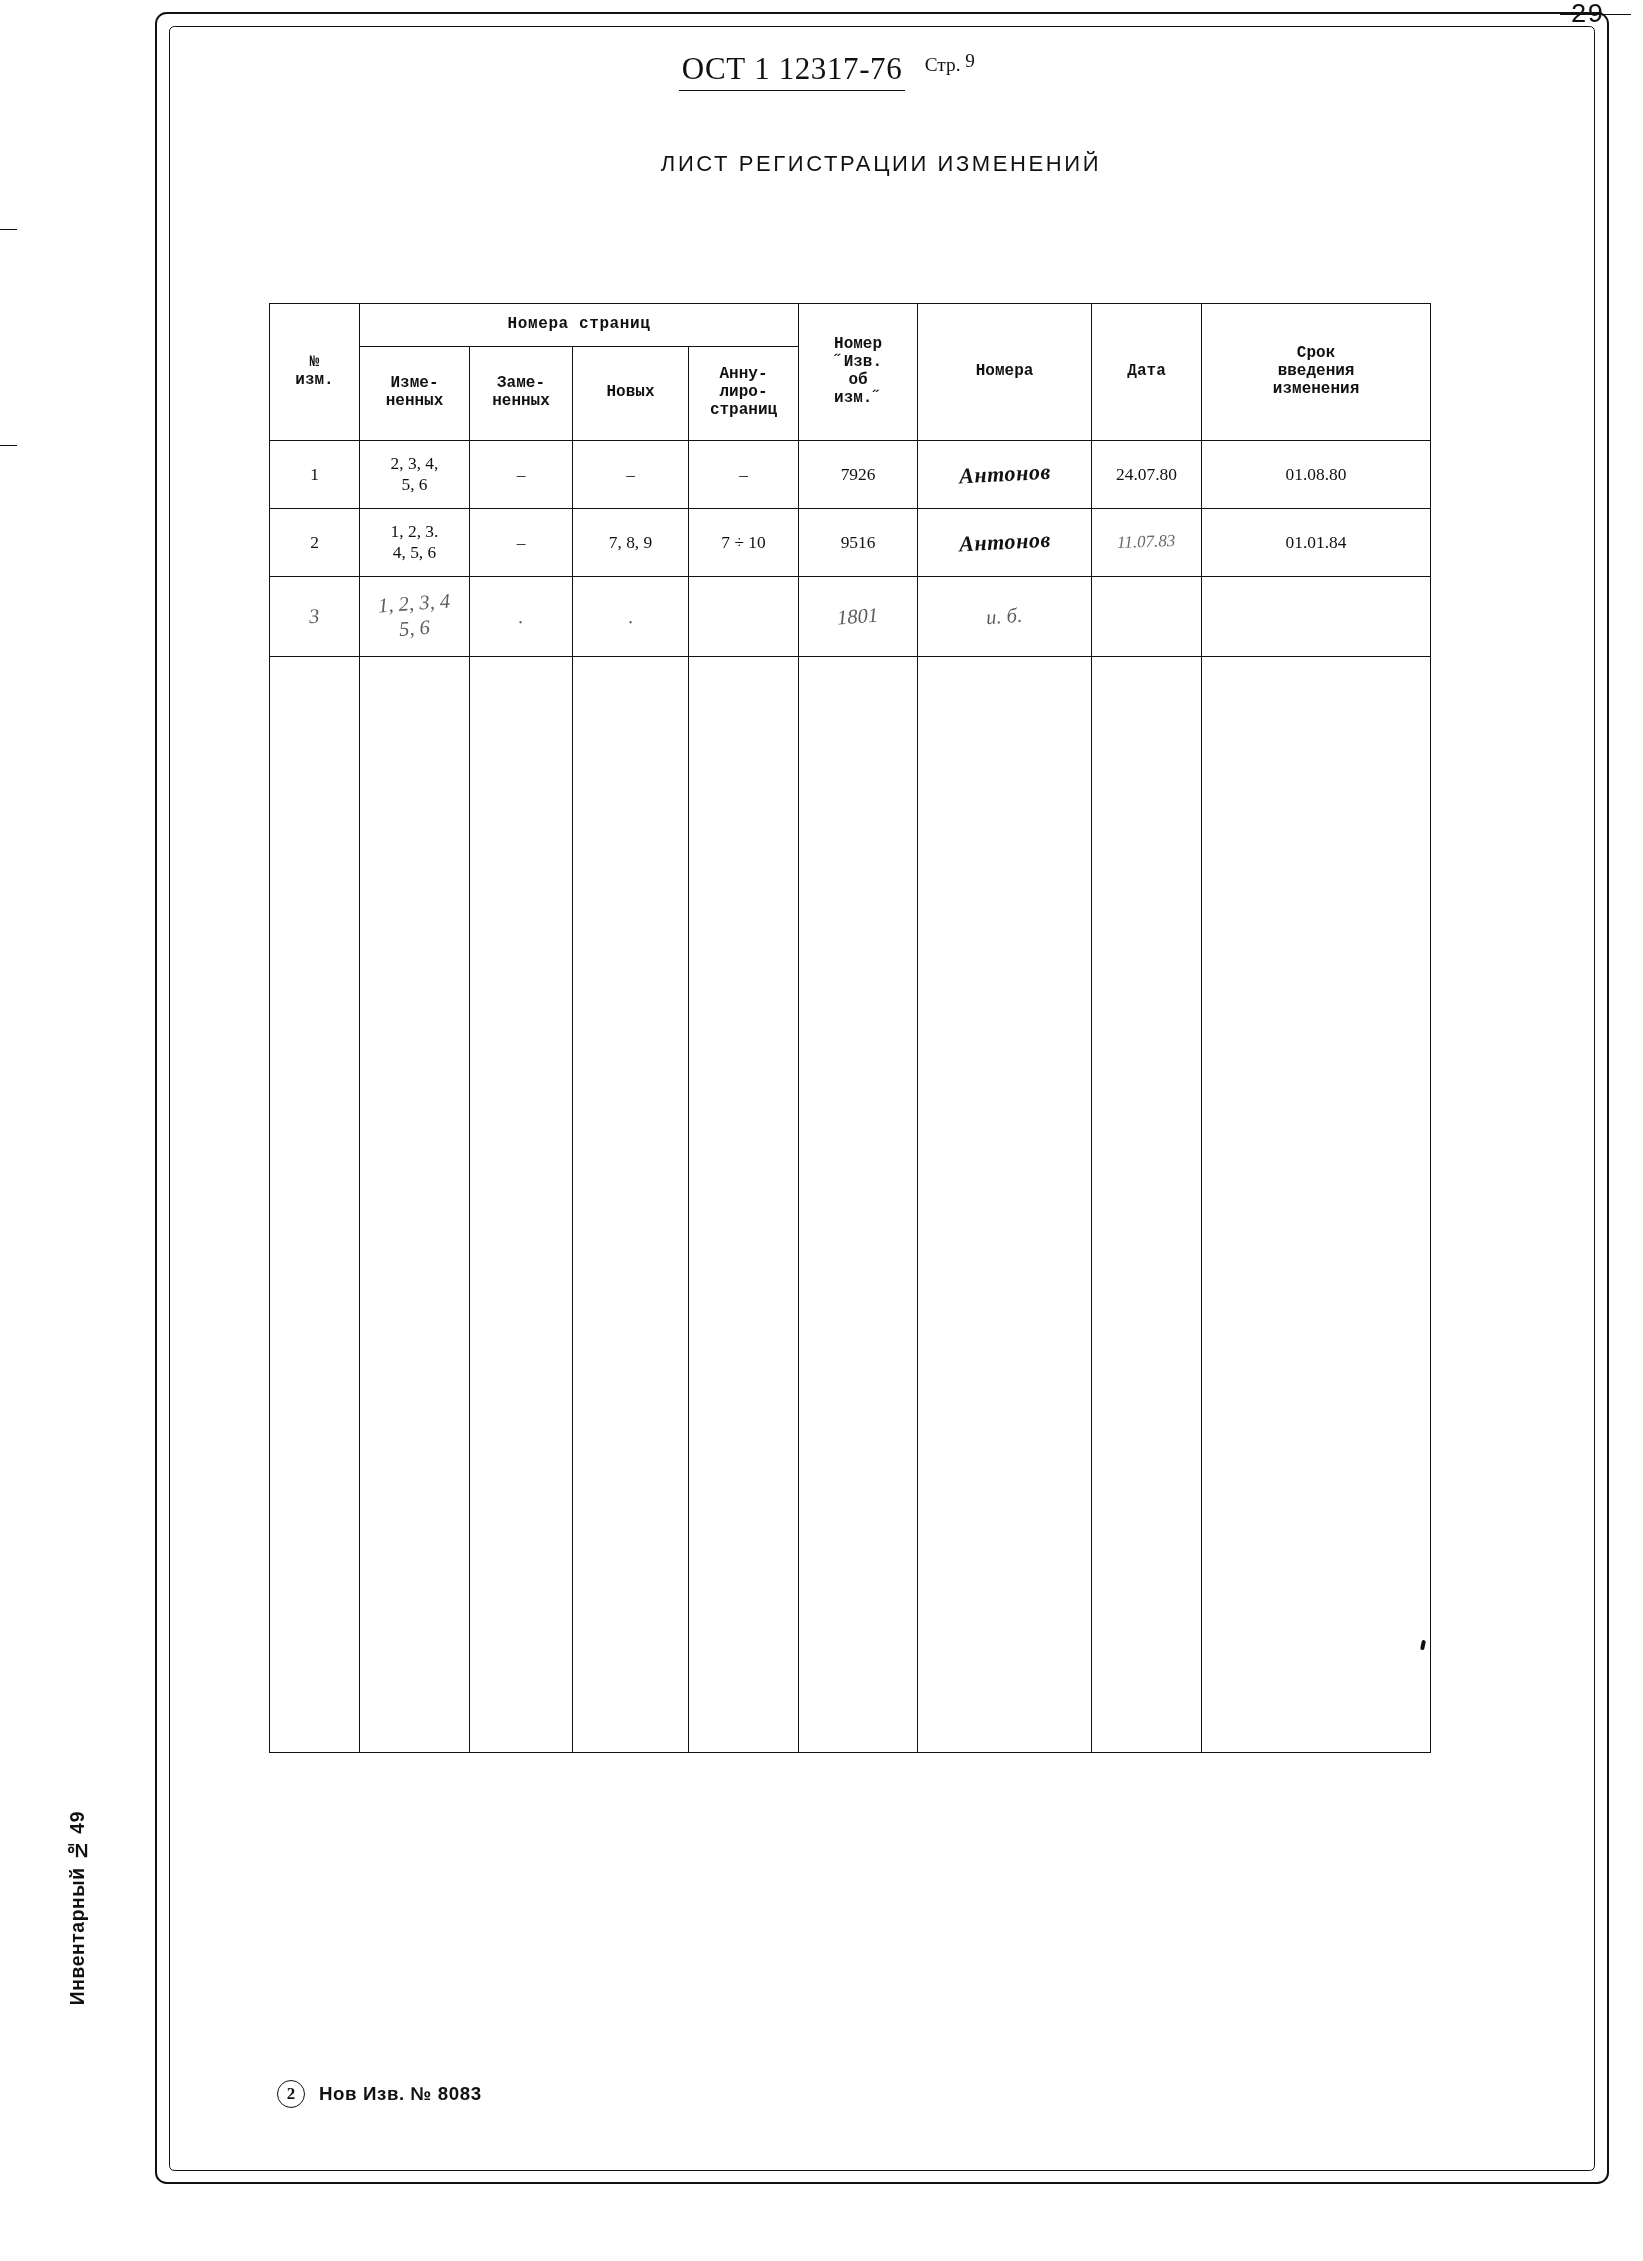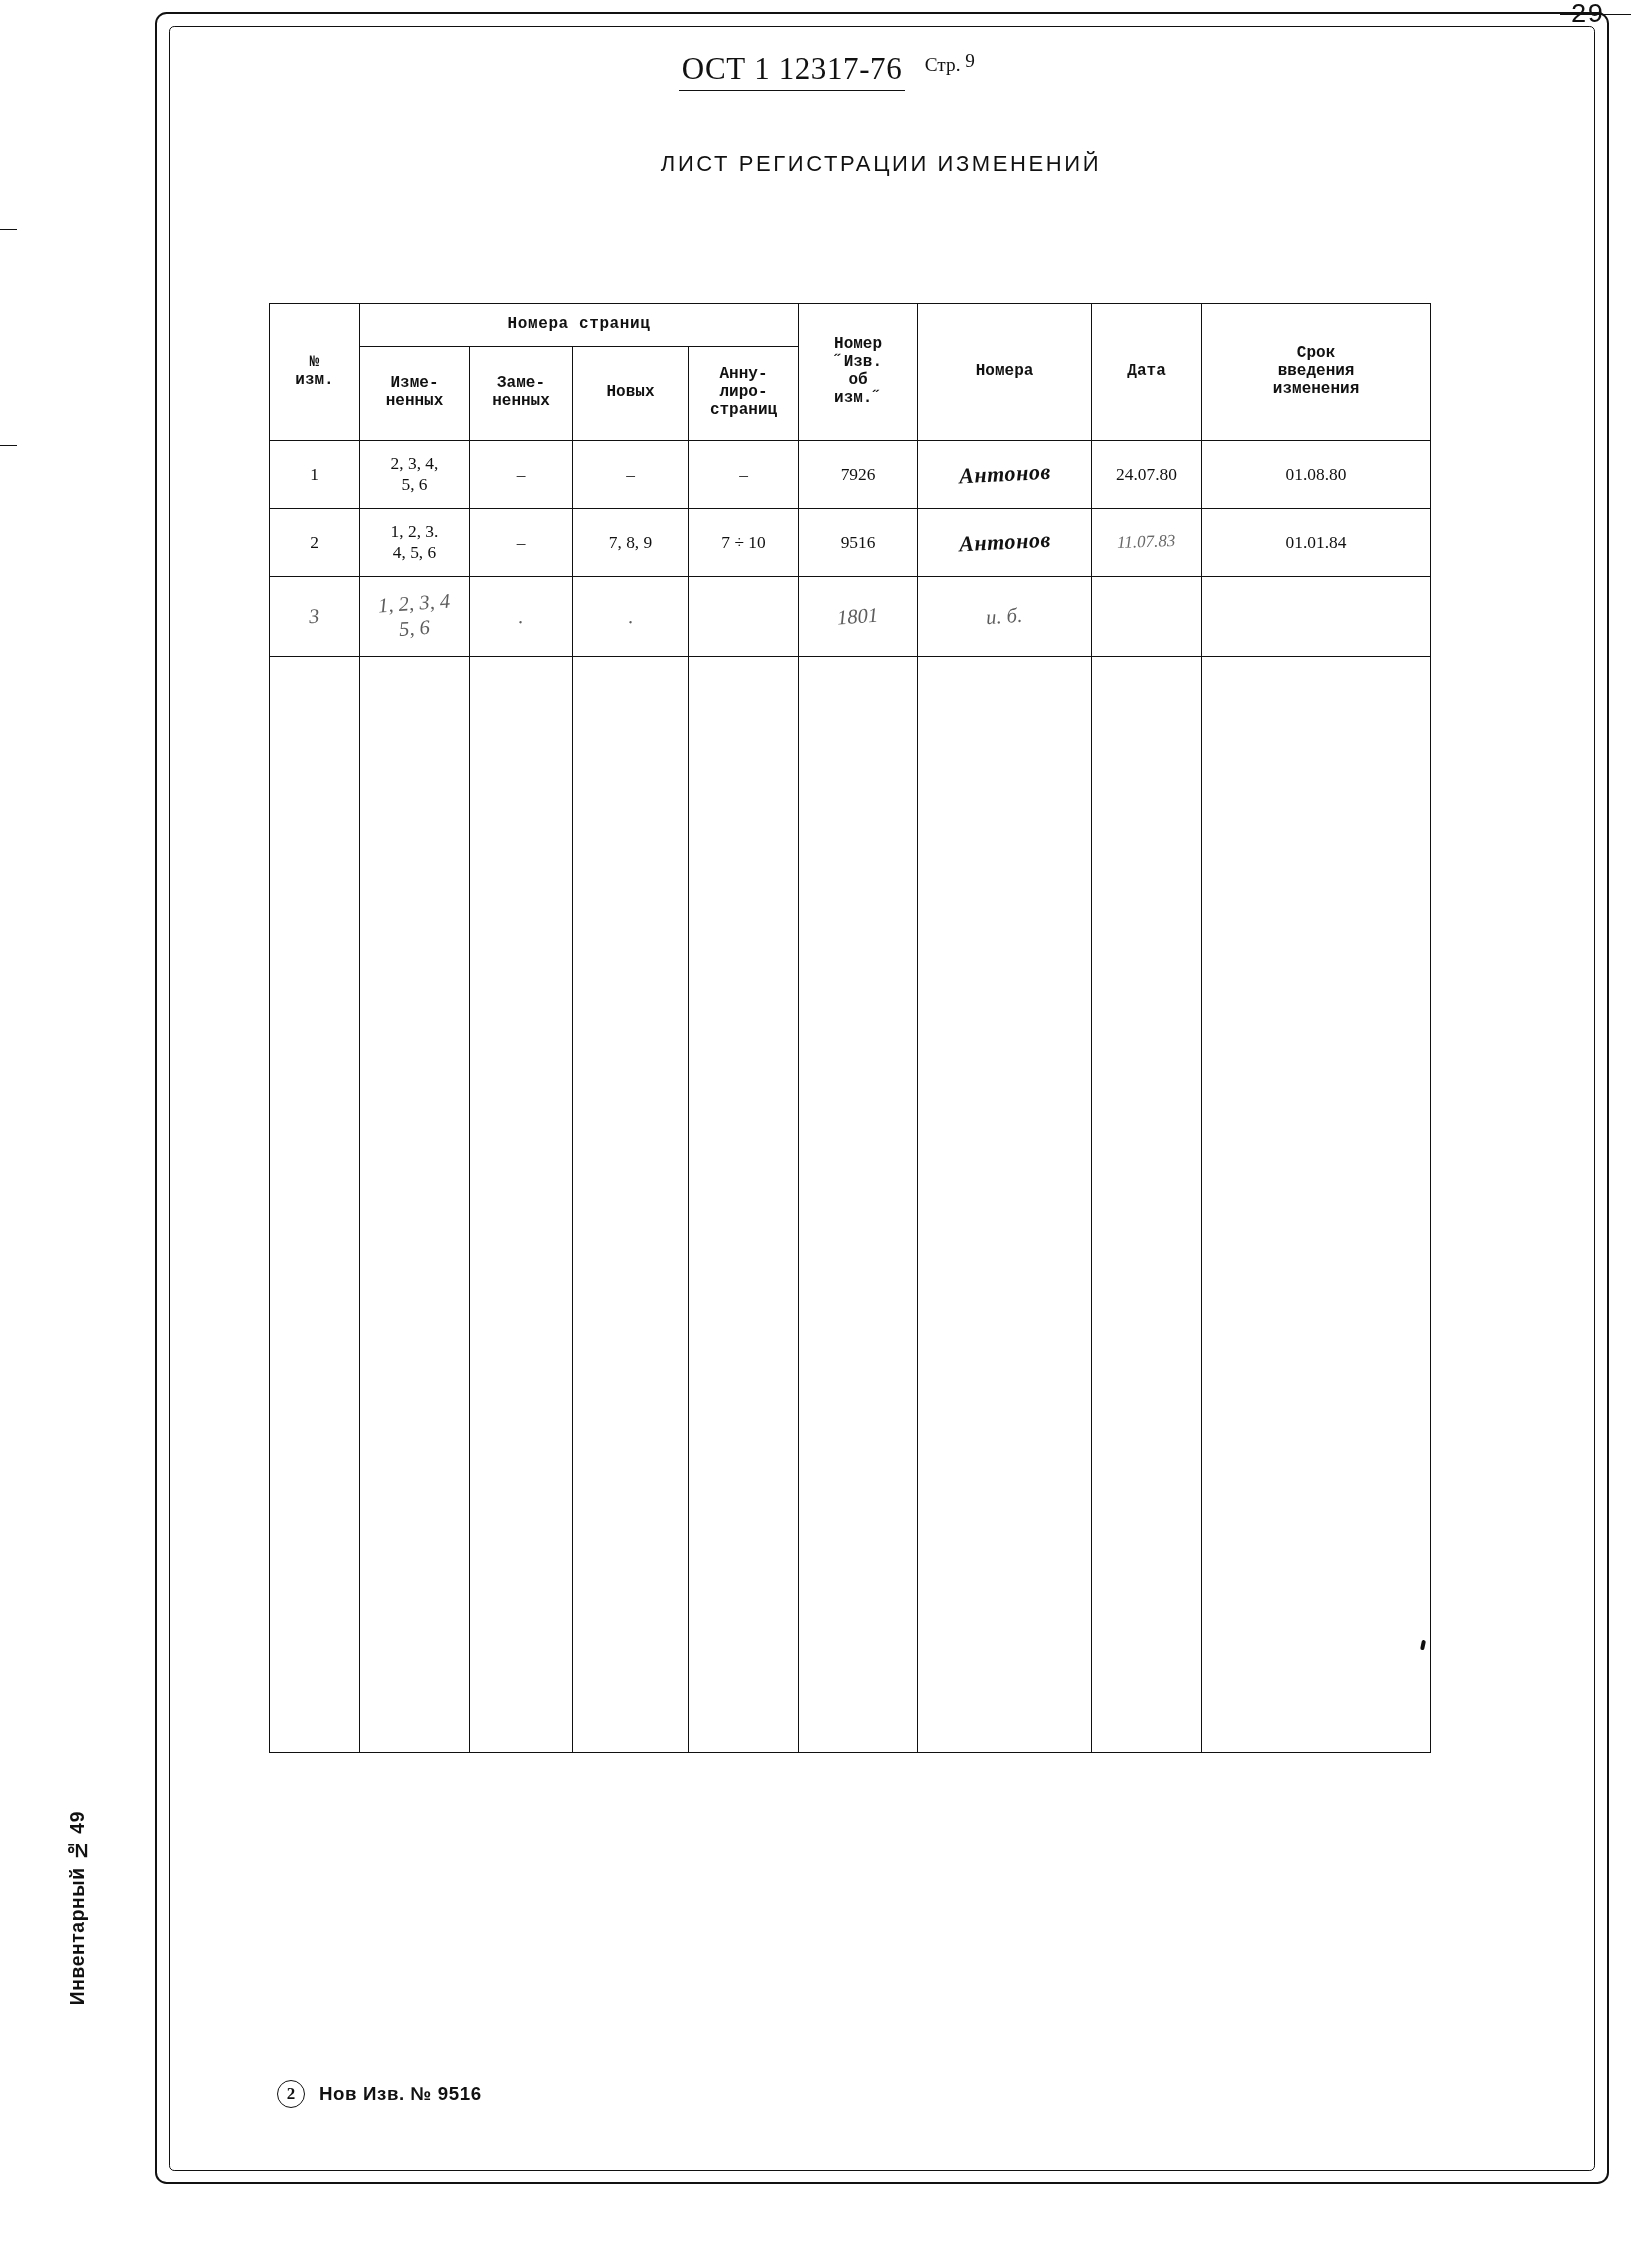--- a/index.html
+++ b/index.html
@@ -361,15 +361,15 @@
       <td></td>
       <td></td>
     </tr>
   </tbody>
 </table>
 
 <div class="pen-mark"></div>
 
 <div class="footer-note">
   <div class="circled">2</div>
-  <div class="footer-text">Нов Изв. № 9516</div>
+  <div class="footer-text">Нов Изв. № 8083</div>
 </div>
 
 
 </body></html>

